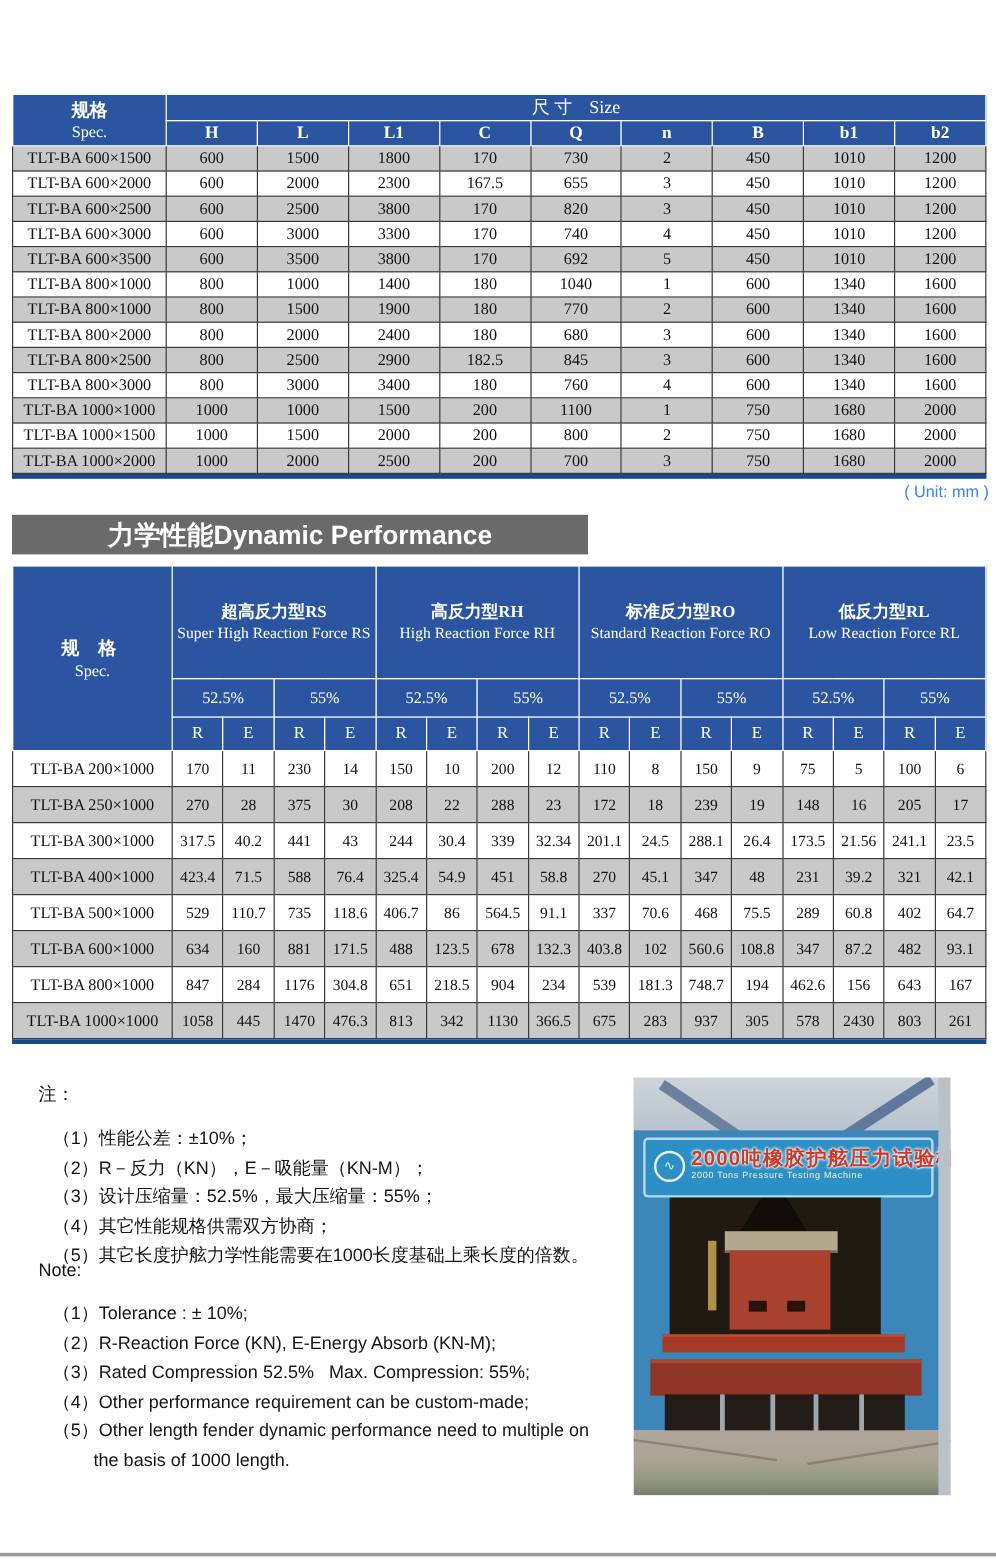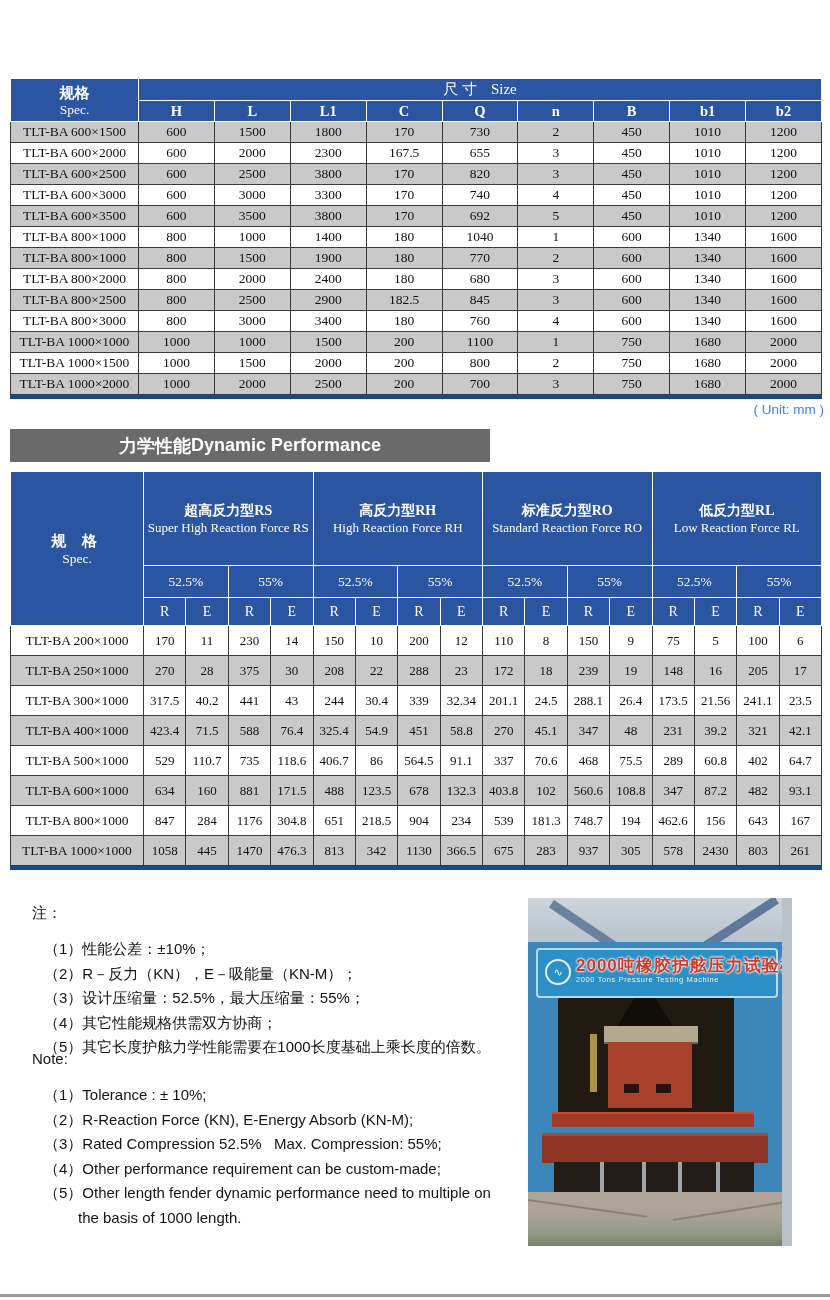--- a/index.html
+++ b/index.html
@@ -36,21 +36,21 @@
 
   .unit-label {
     position:absolute; top:402px; right:6px;
     font-family:"Liberation Sans", sans-serif; font-size:13.5px; color:#3b82f6;
   }
 
   
   .section-heading {
     position:absolute; left:10px; top:429px; width:480px; height:33px;
     background:#6a6a6a; color:#fff; display:flex; align-items:center; justify-content:center;
-    gap:0; font-family:"Liberation Sans", sans-serif; font-weight:bold; font-size:18px;
+    gap:0; font-family:"Liberation Sans", sans-serif; font-weight:bold; font-size:22px;
   }
 
   
   .notes { position:absolute; left:32px; width:478px; font-family:"Liberation Sans", sans-serif; font-size:15px; color:#141414; }
   .notes-zh { top:901px; }
   .notes-en { top:1047px; }
   .notes .notes-title { line-height:24px; }
   .notes ul { list-style:none; margin:12px; padding:0; }
   .notes li { line-height:24.5px; white-space:pre-wrap; padding-left:34px; text-indent:-34px; }
 

